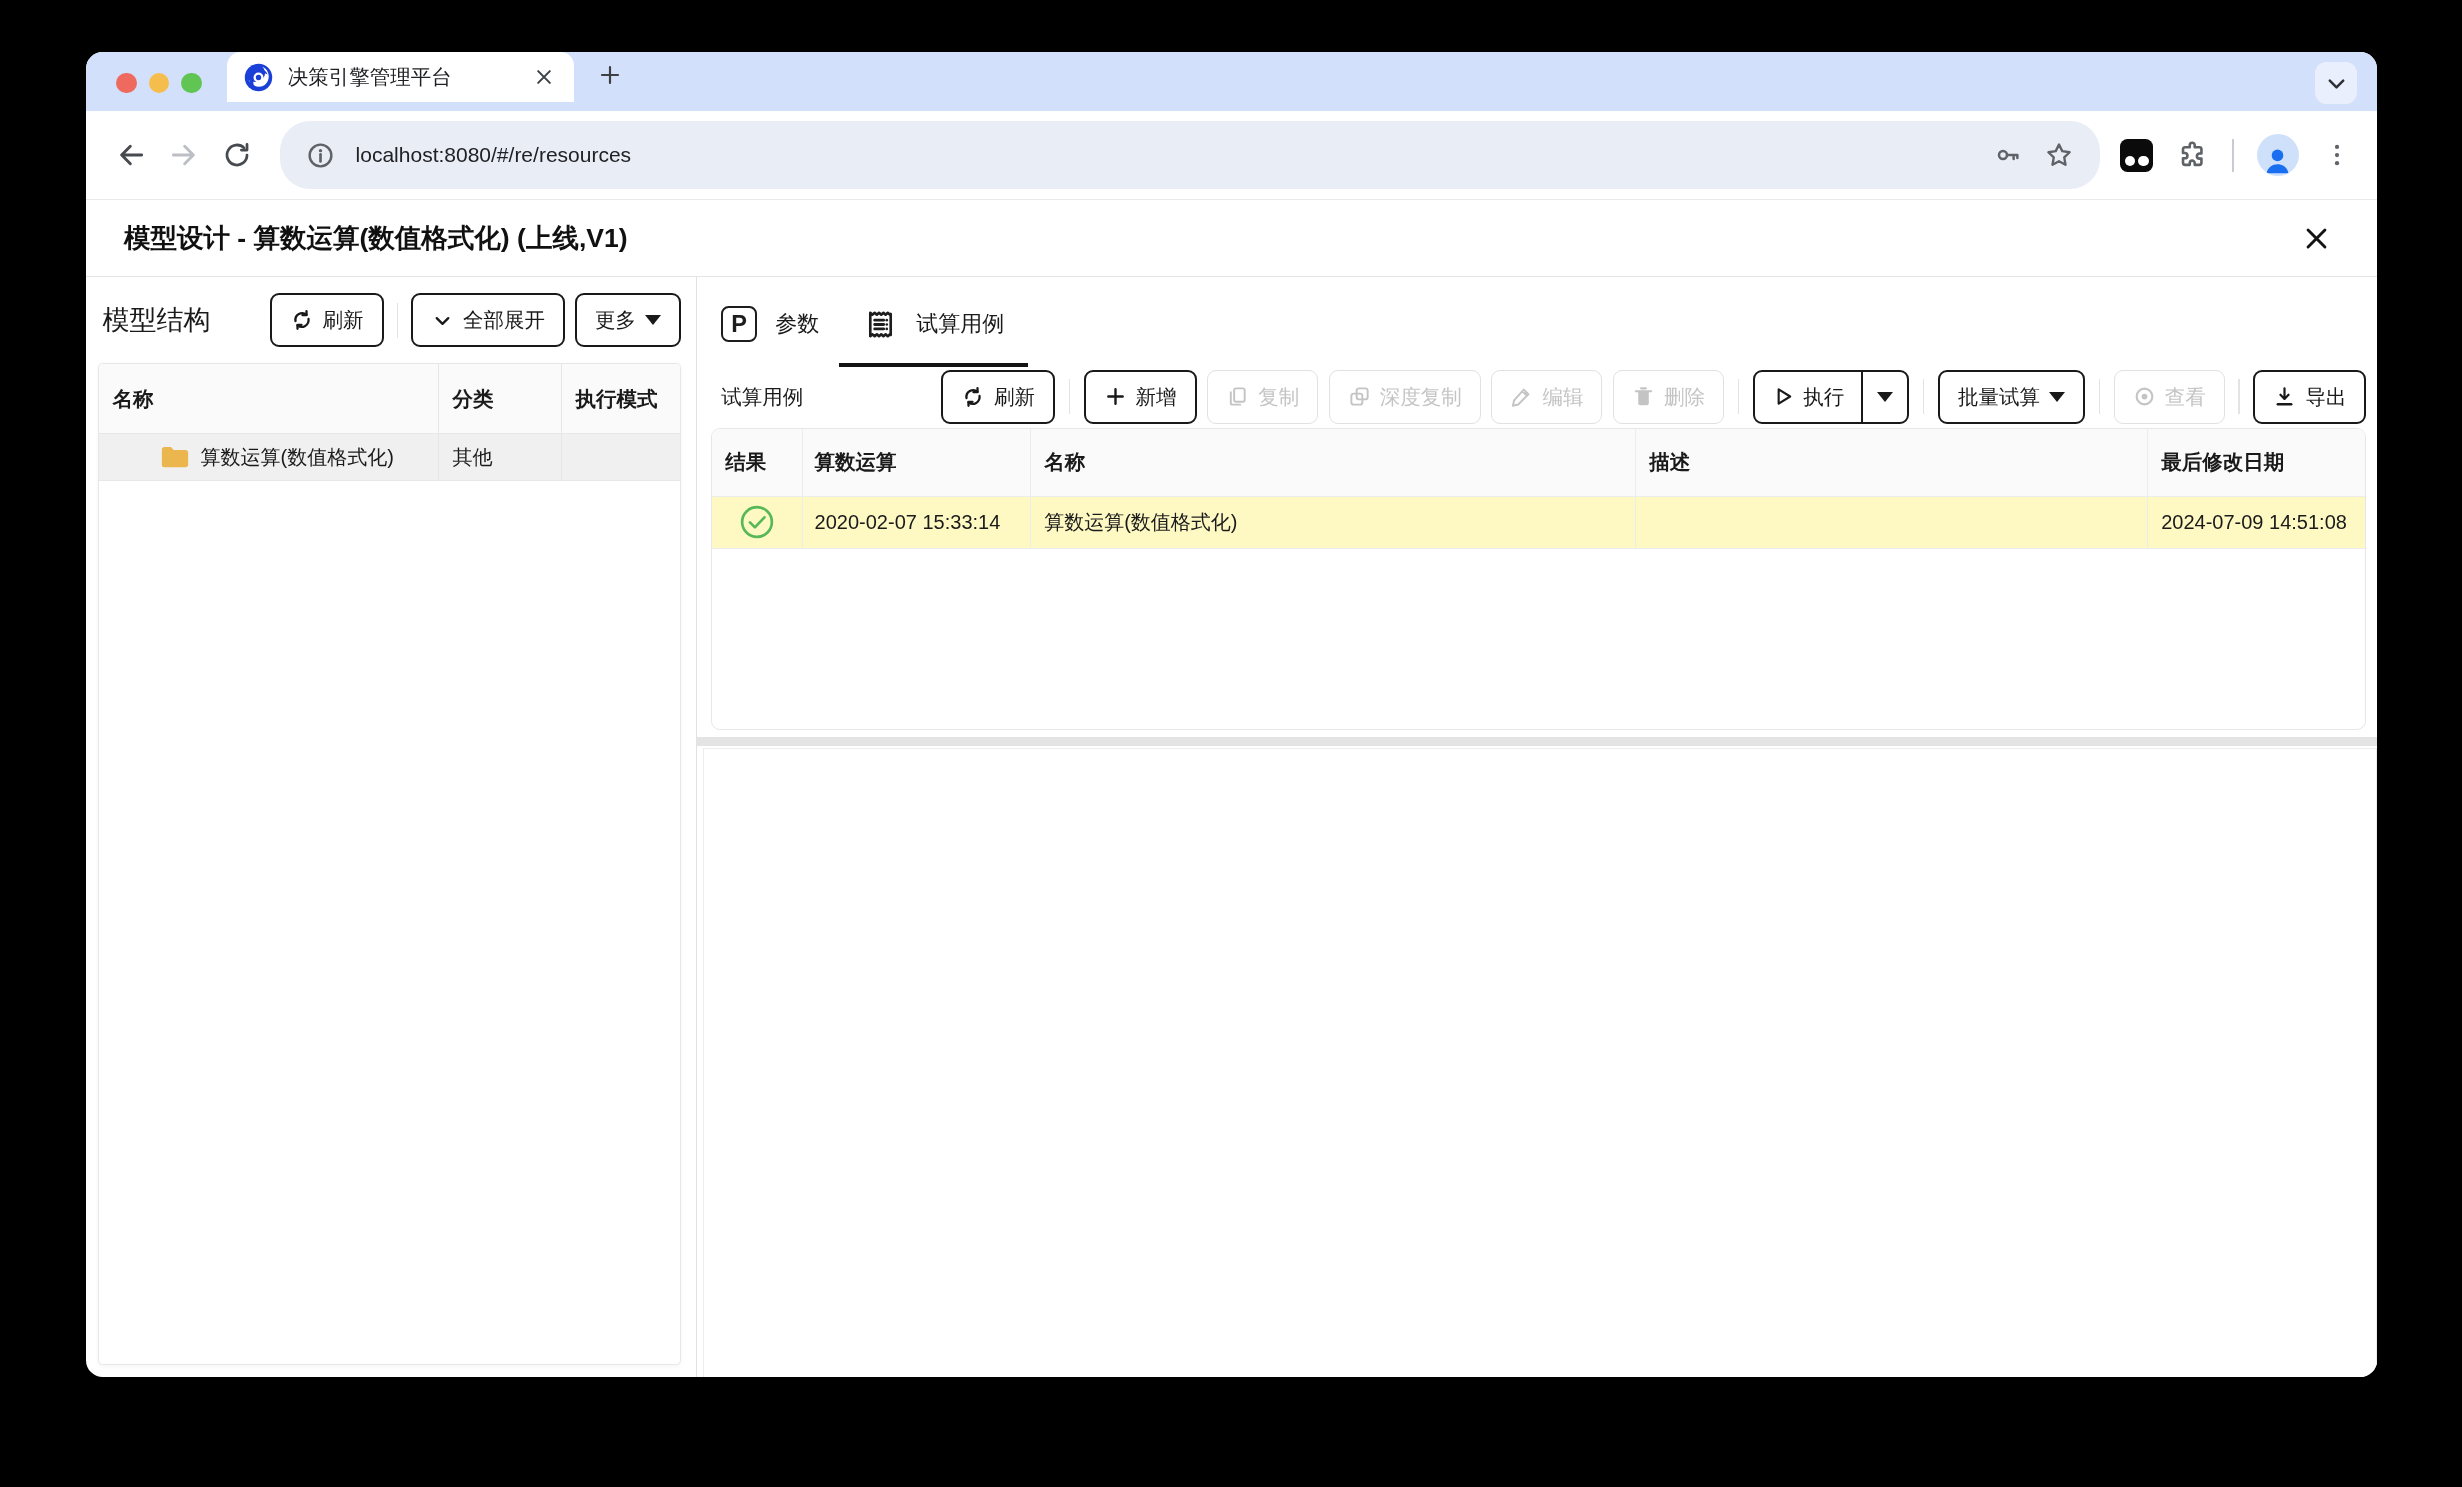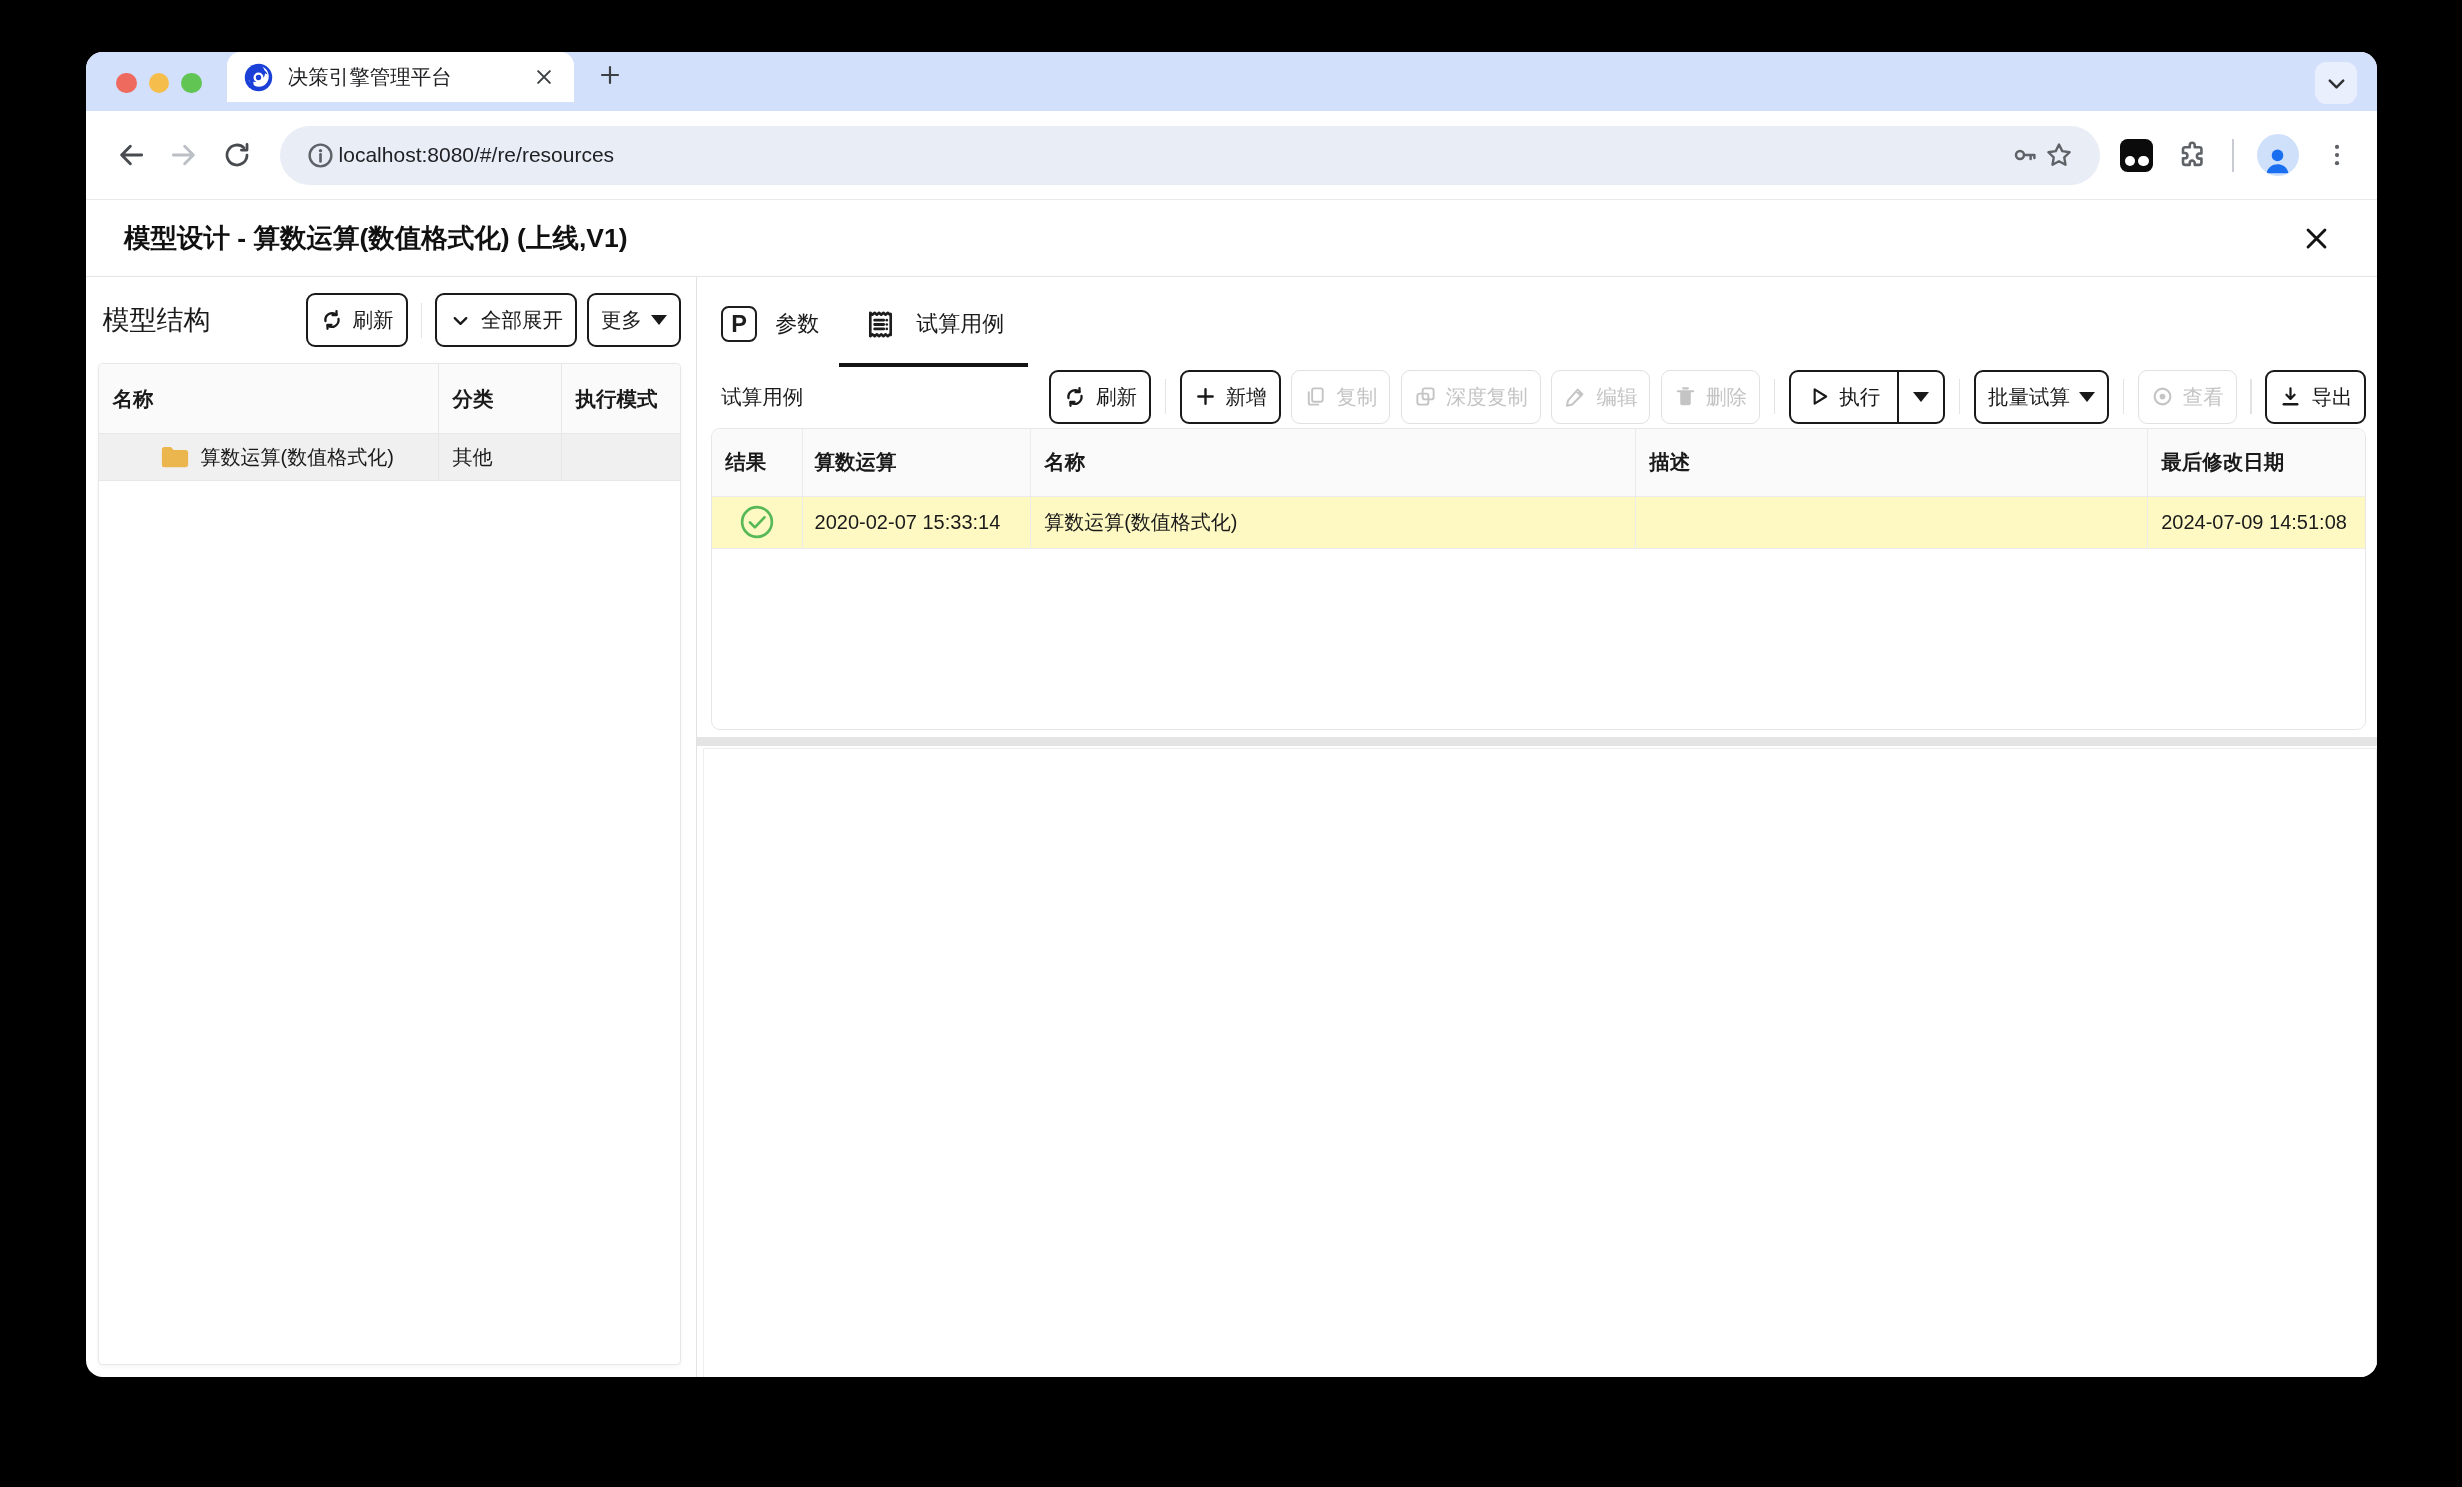--- a/index.html
+++ b/index.html
@@ -18,22 +18,22 @@
   .tab-title{font-size:20.5px;color:#202124;flex:1;white-space:nowrap;overflow:hidden;}
   .tab-close{width:26px;height:26px;display:flex;align-items:center;justify-content:center;border-radius:50%;}
   .newtab{width:45px;height:45px;margin:0 0 3px 13.6px;display:flex;align-items:center;justify-content:center;border-radius:50%;}
   .tabsearch{position:absolute;right:20px;top:10px;width:42px;height:42px;border-radius:11.4px;background:#e9effd;
     display:flex;align-items:center;justify-content:center;}
 
   
   .toolbar{height:89px;background:#fff;border-bottom:1.5px solid #e7e9ec;display:flex;align-items:center;
     padding:0 21px;gap:6px;flex:none;}
   .navbtn{width:47px;height:47px;display:flex;align-items:center;justify-content:center;border-radius:50%;flex:none;}
-  .urlbar{flex:1;height:59px;background:#e9edf6;border-radius:30px;margin:0 13.6px;display:flex;align-items:center;
-    padding:0 26px;gap:4px;min-width:0;}
+  .urlbar{flex:1;height:68px;background:#e9edf6;border-radius:30px;margin:0 13.6px;display:flex;align-items:center;
+    padding:0 26px;gap:21px;min-width:0;}
   .url-text{font-size:21px;color:#202124;flex:1;white-space:nowrap;overflow:hidden;}
   .tb-right{display:flex;align-items:center;gap:23px;padding-right:4.5px;}
   .tb-sep{width:1.5px;height:33px;background:#c8ccd2;}
   .ext-dark{width:33px;height:33px;background:#0b0b0b;border-radius:7.6px;position:relative;}
   .ext-dark i{position:absolute;bottom:5.3px;width:10.6px;height:10.6px;background:#fff;border-radius:50%;}
   .ext-dark i:first-child{left:4.5px;} .ext-dark i:last-child{right:4.5px;}
   .avatar{width:42px;height:42px;border-radius:50%;background:#cfe0fb;display:flex;align-items:flex-end;justify-content:center;overflow:hidden;}
 
   
   .page-header{height:77px;display:flex;align-items:center;padding:0 44px 0 38px;border-bottom:1.5px solid #e5e5e5;flex:none;}
@@ -42,21 +42,21 @@
   .modal-close{width:33px;height:33px;display:flex;align-items:center;justify-content:center;}
 
   
   .content{flex:1;display:flex;min-height:0;}
   .left-panel{width:611px;flex:none;border-right:1.5px solid #e2e2e2;display:flex;flex-direction:column;
     padding:0 15px 12px 12px;}
   .lp-toolbar{height:86px;display:flex;align-items:center;flex:none;}
   .lp-label{font-size:27px;color:#1a1a1a;margin-left:4.5px;}
   .lp-buttons{margin-left:auto;display:flex;align-items:center;gap:10px;}
 
-  .btn{display:inline-flex;align-items:center;gap:9px;height:54px;padding:0 12px;border:2.3px solid #191919;
+  .btn{display:inline-flex;align-items:center;gap:9px;height:54px;padding:0 18px;border:2.3px solid #191919;
     border-radius:9px;background:#fff;font-size:20.5px;color:#191919;white-space:nowrap;}
   .btn svg{flex:none;}
   .btn.disabled{border:1.5px solid #e1e1e1;color:#c4c4c4;align-items:center;}
   .btn-sep{width:1.5px;height:35px;background:#e3e3e3;margin:0 3px;flex:none;}
   .split{display:inline-flex;align-items:stretch;height:54px;border:2.3px solid #191919;border-radius:9px;background:#fff;}
   .split .sp-main{display:flex;align-items:center;gap:9px;padding:0 16.7px;font-size:20.5px;color:#191919;}
   .split .sp-div{width:2.3px;background:#191919;}
   .split .sp-caret{width:44px;display:flex;align-items:center;justify-content:center;}
   .caret{width:0;height:0;border-left:8.3px solid transparent;border-right:8.3px solid transparent;border-top:10.6px solid #191919;}
 

